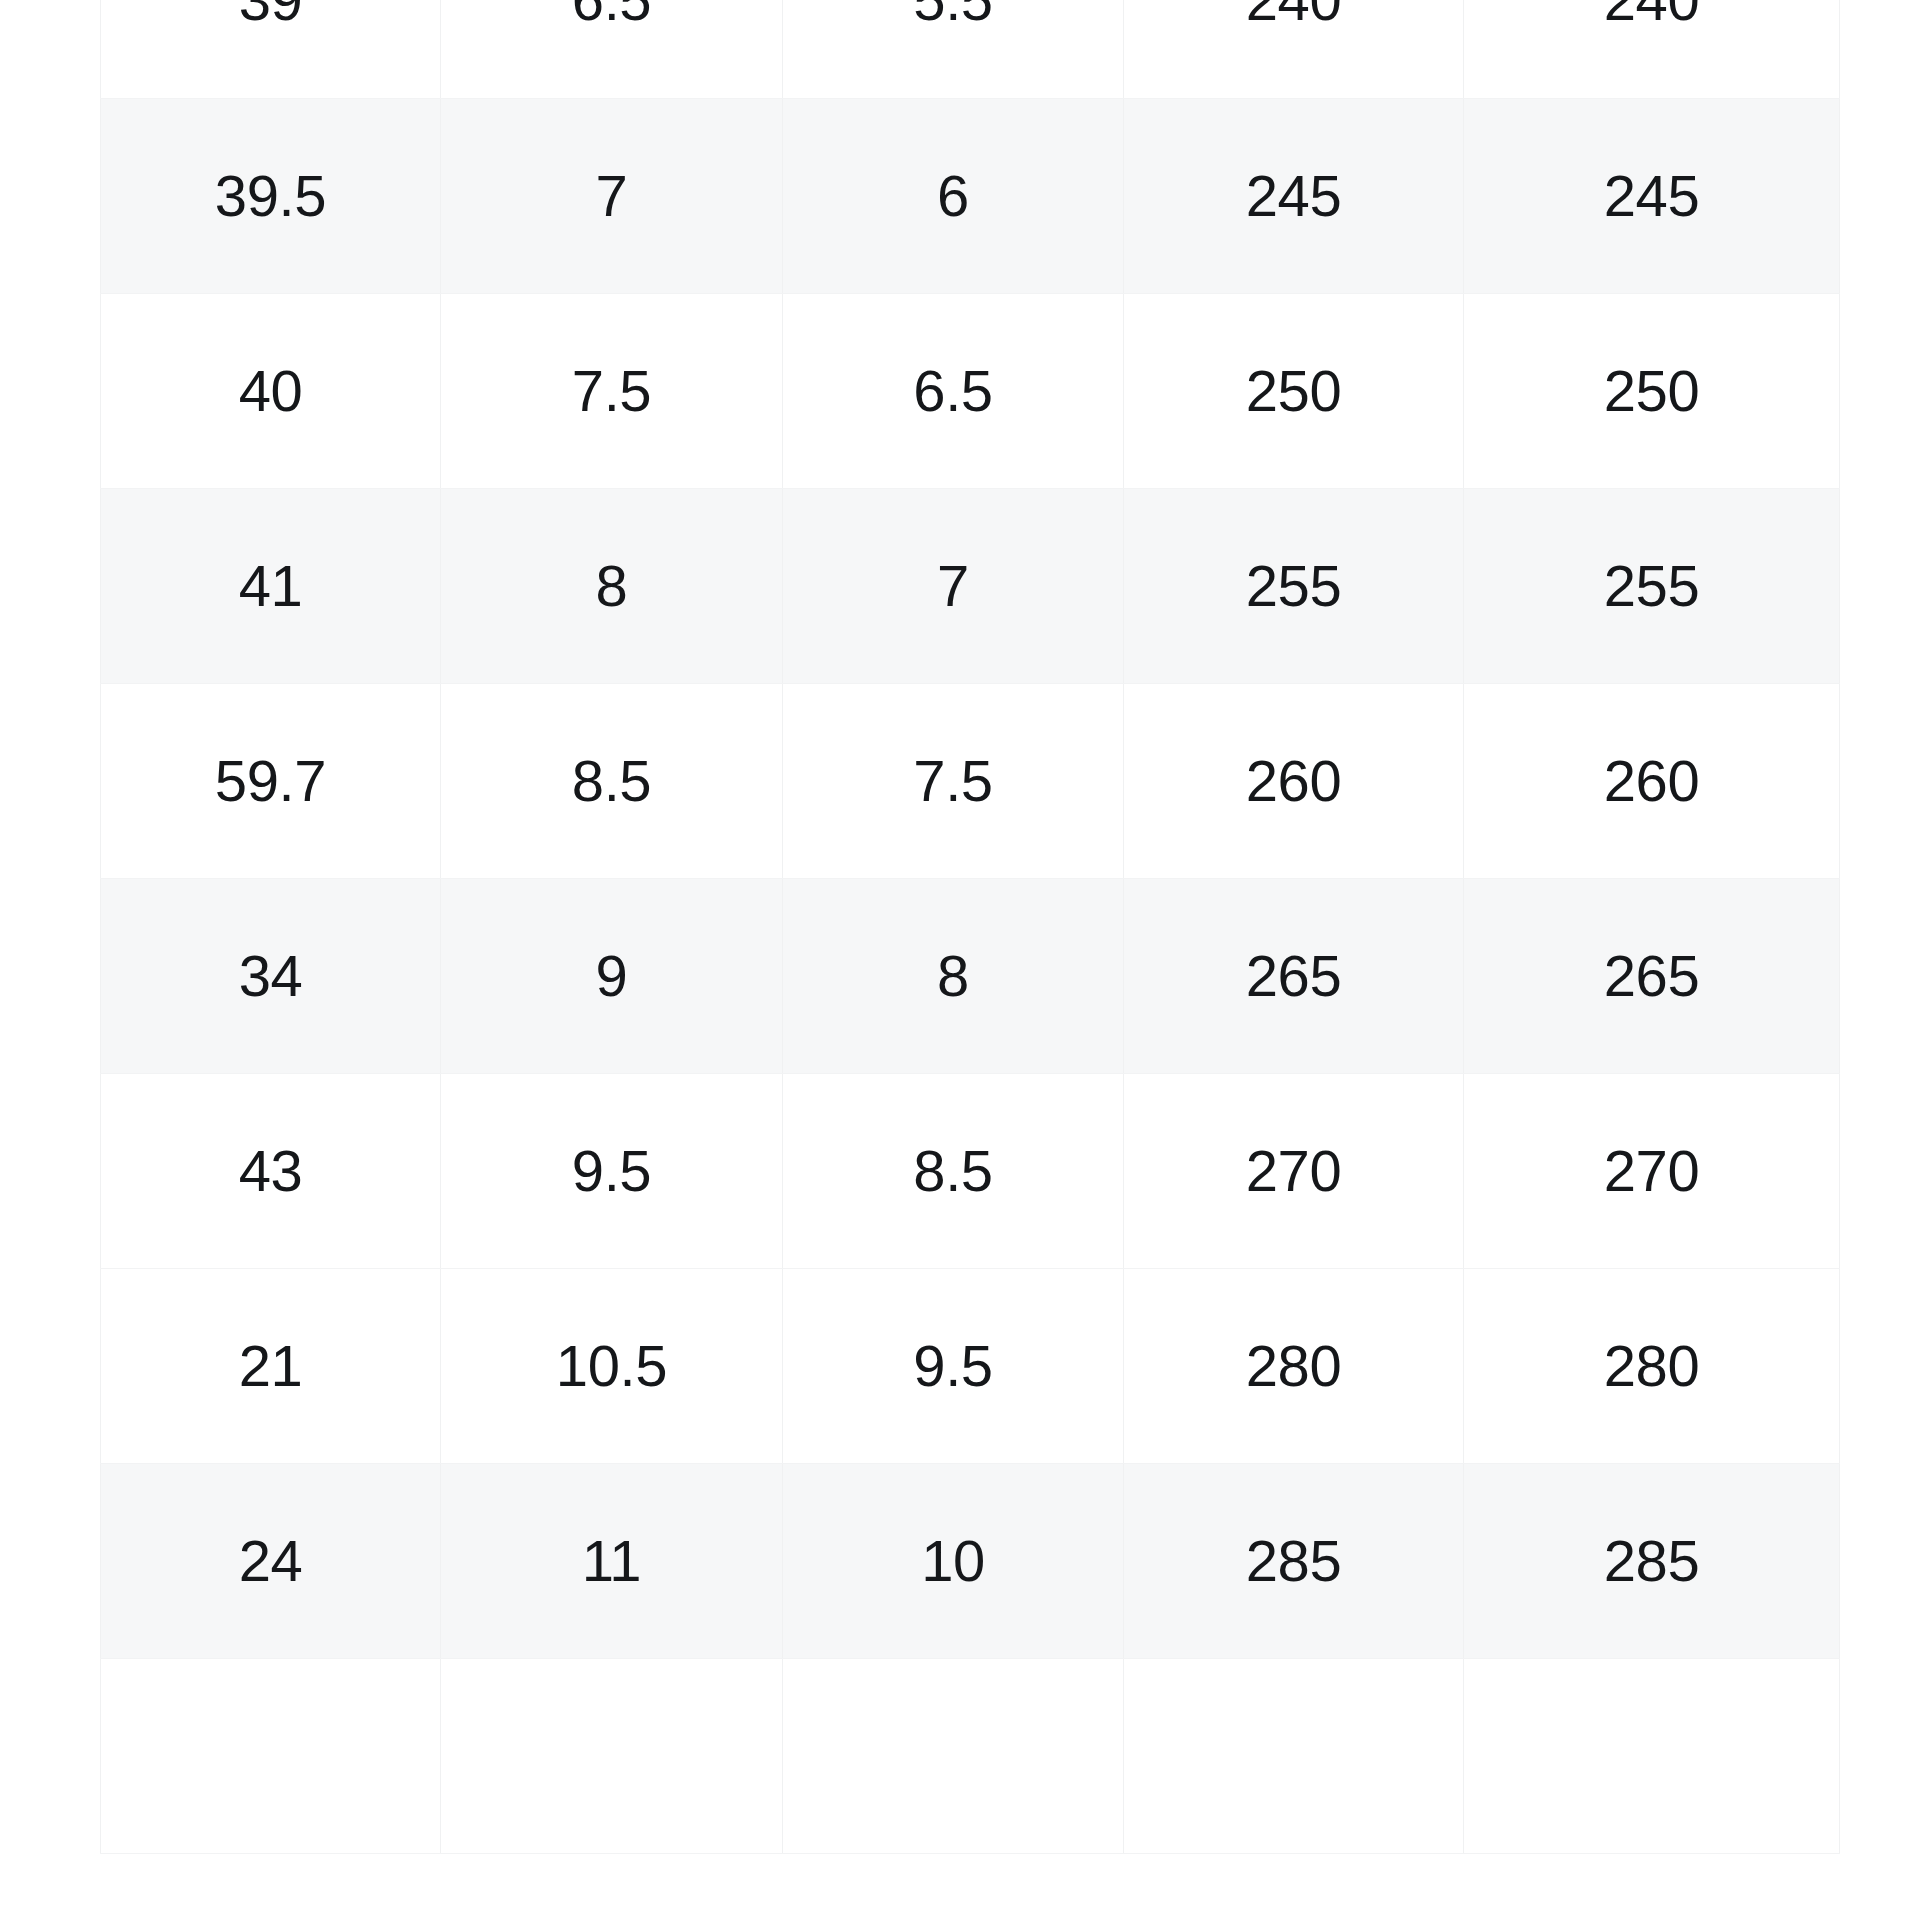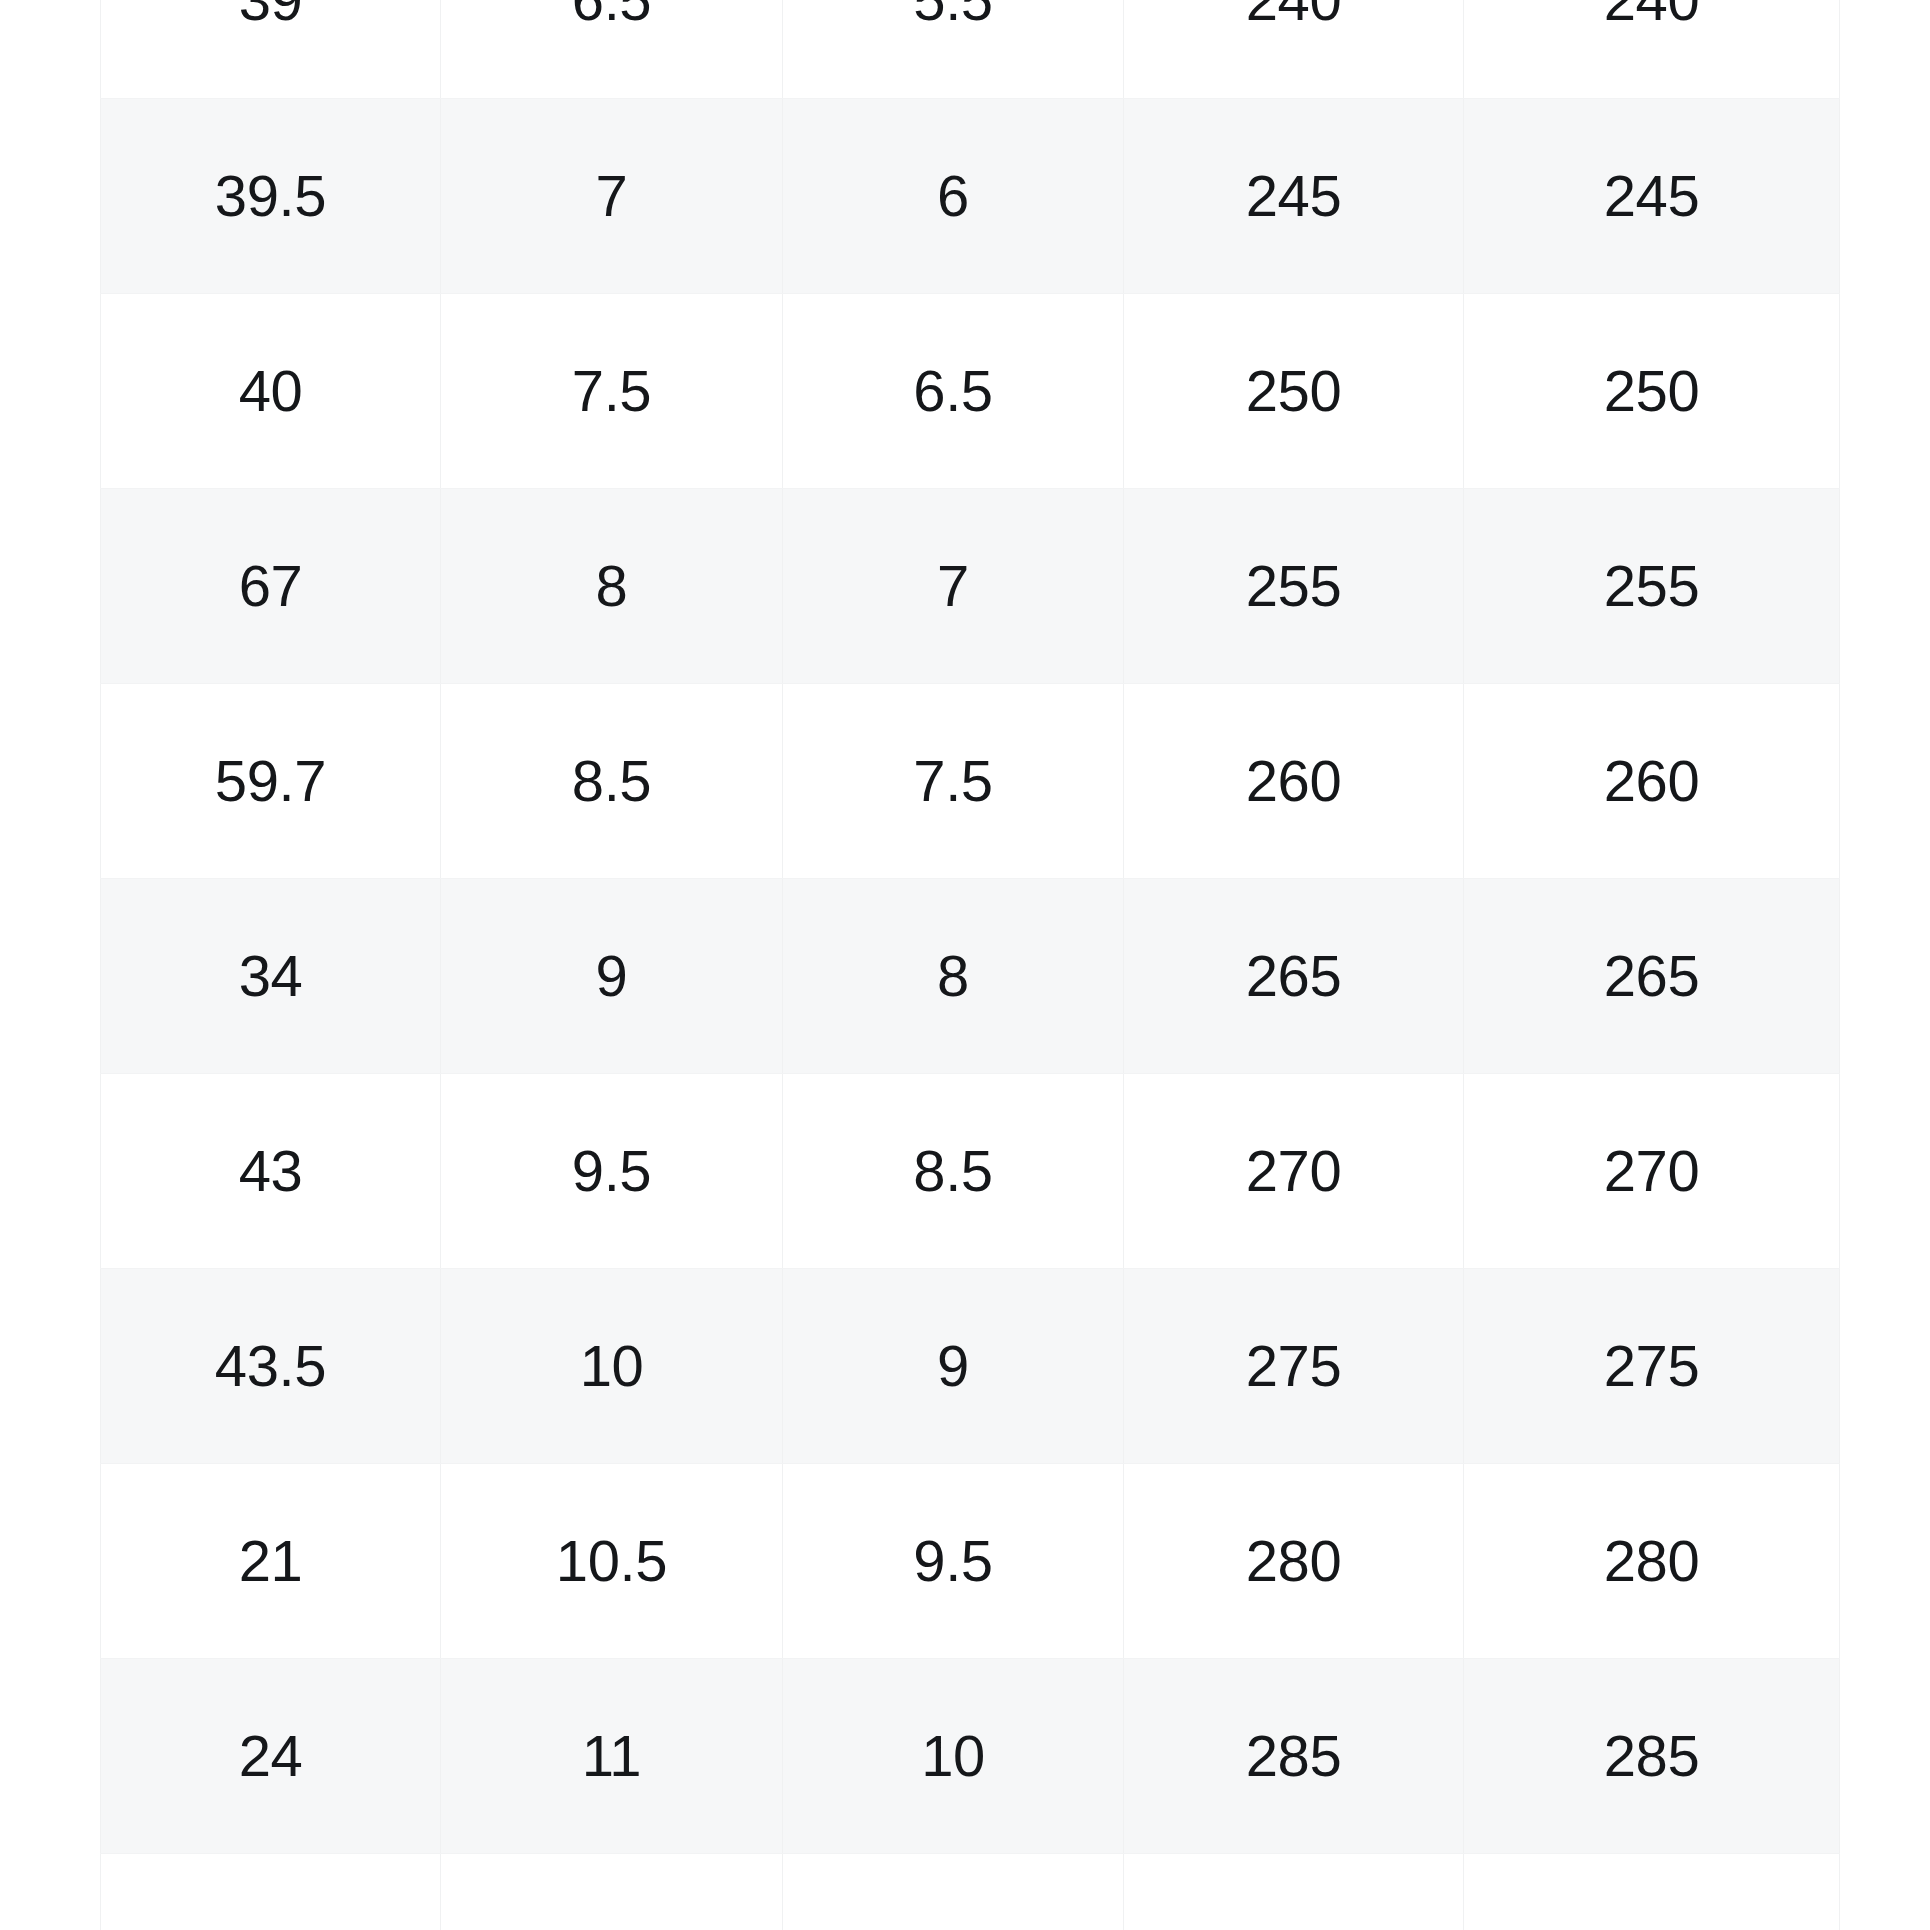--- a/index.html
+++ b/index.html
@@ -105,21 +105,21 @@
             <td class="cell last">245</td>
           </tr>
           <tr class="data-row plain">
             <td class="cell">40</td>
             <td class="cell">7.5</td>
             <td class="cell">6.5</td>
             <td class="cell">250</td>
             <td class="cell last">250</td>
           </tr>
           <tr class="data-row alt">
-            <td class="cell">67</td>
+            <td class="cell">41</td>
             <td class="cell">8</td>
             <td class="cell">7</td>
             <td class="cell">255</td>
             <td class="cell last">255</td>
           </tr>
           <tr class="data-row plain">
             <td class="cell">59.7</td>
             <td class="cell">8.5</td>
             <td class="cell">7.5</td>
             <td class="cell">260</td>
@@ -131,27 +131,20 @@
             <td class="cell">8</td>
             <td class="cell">265</td>
             <td class="cell last">265</td>
           </tr>
           <tr class="data-row plain">
             <td class="cell">43</td>
             <td class="cell">9.5</td>
             <td class="cell">8.5</td>
             <td class="cell">270</td>
             <td class="cell last">270</td>
-          </tr>
-          <tr class="data-row alt">
-            <td class="cell">43.5</td>
-            <td class="cell">10</td>
-            <td class="cell">9</td>
-            <td class="cell">275</td>
-            <td class="cell last">275</td>
           </tr>
           <tr class="data-row plain">
             <td class="cell">21</td>
             <td class="cell">10.5</td>
             <td class="cell">9.5</td>
             <td class="cell">280</td>
             <td class="cell last">280</td>
           </tr>
           <tr class="data-row alt">
             <td class="cell">24</td>

